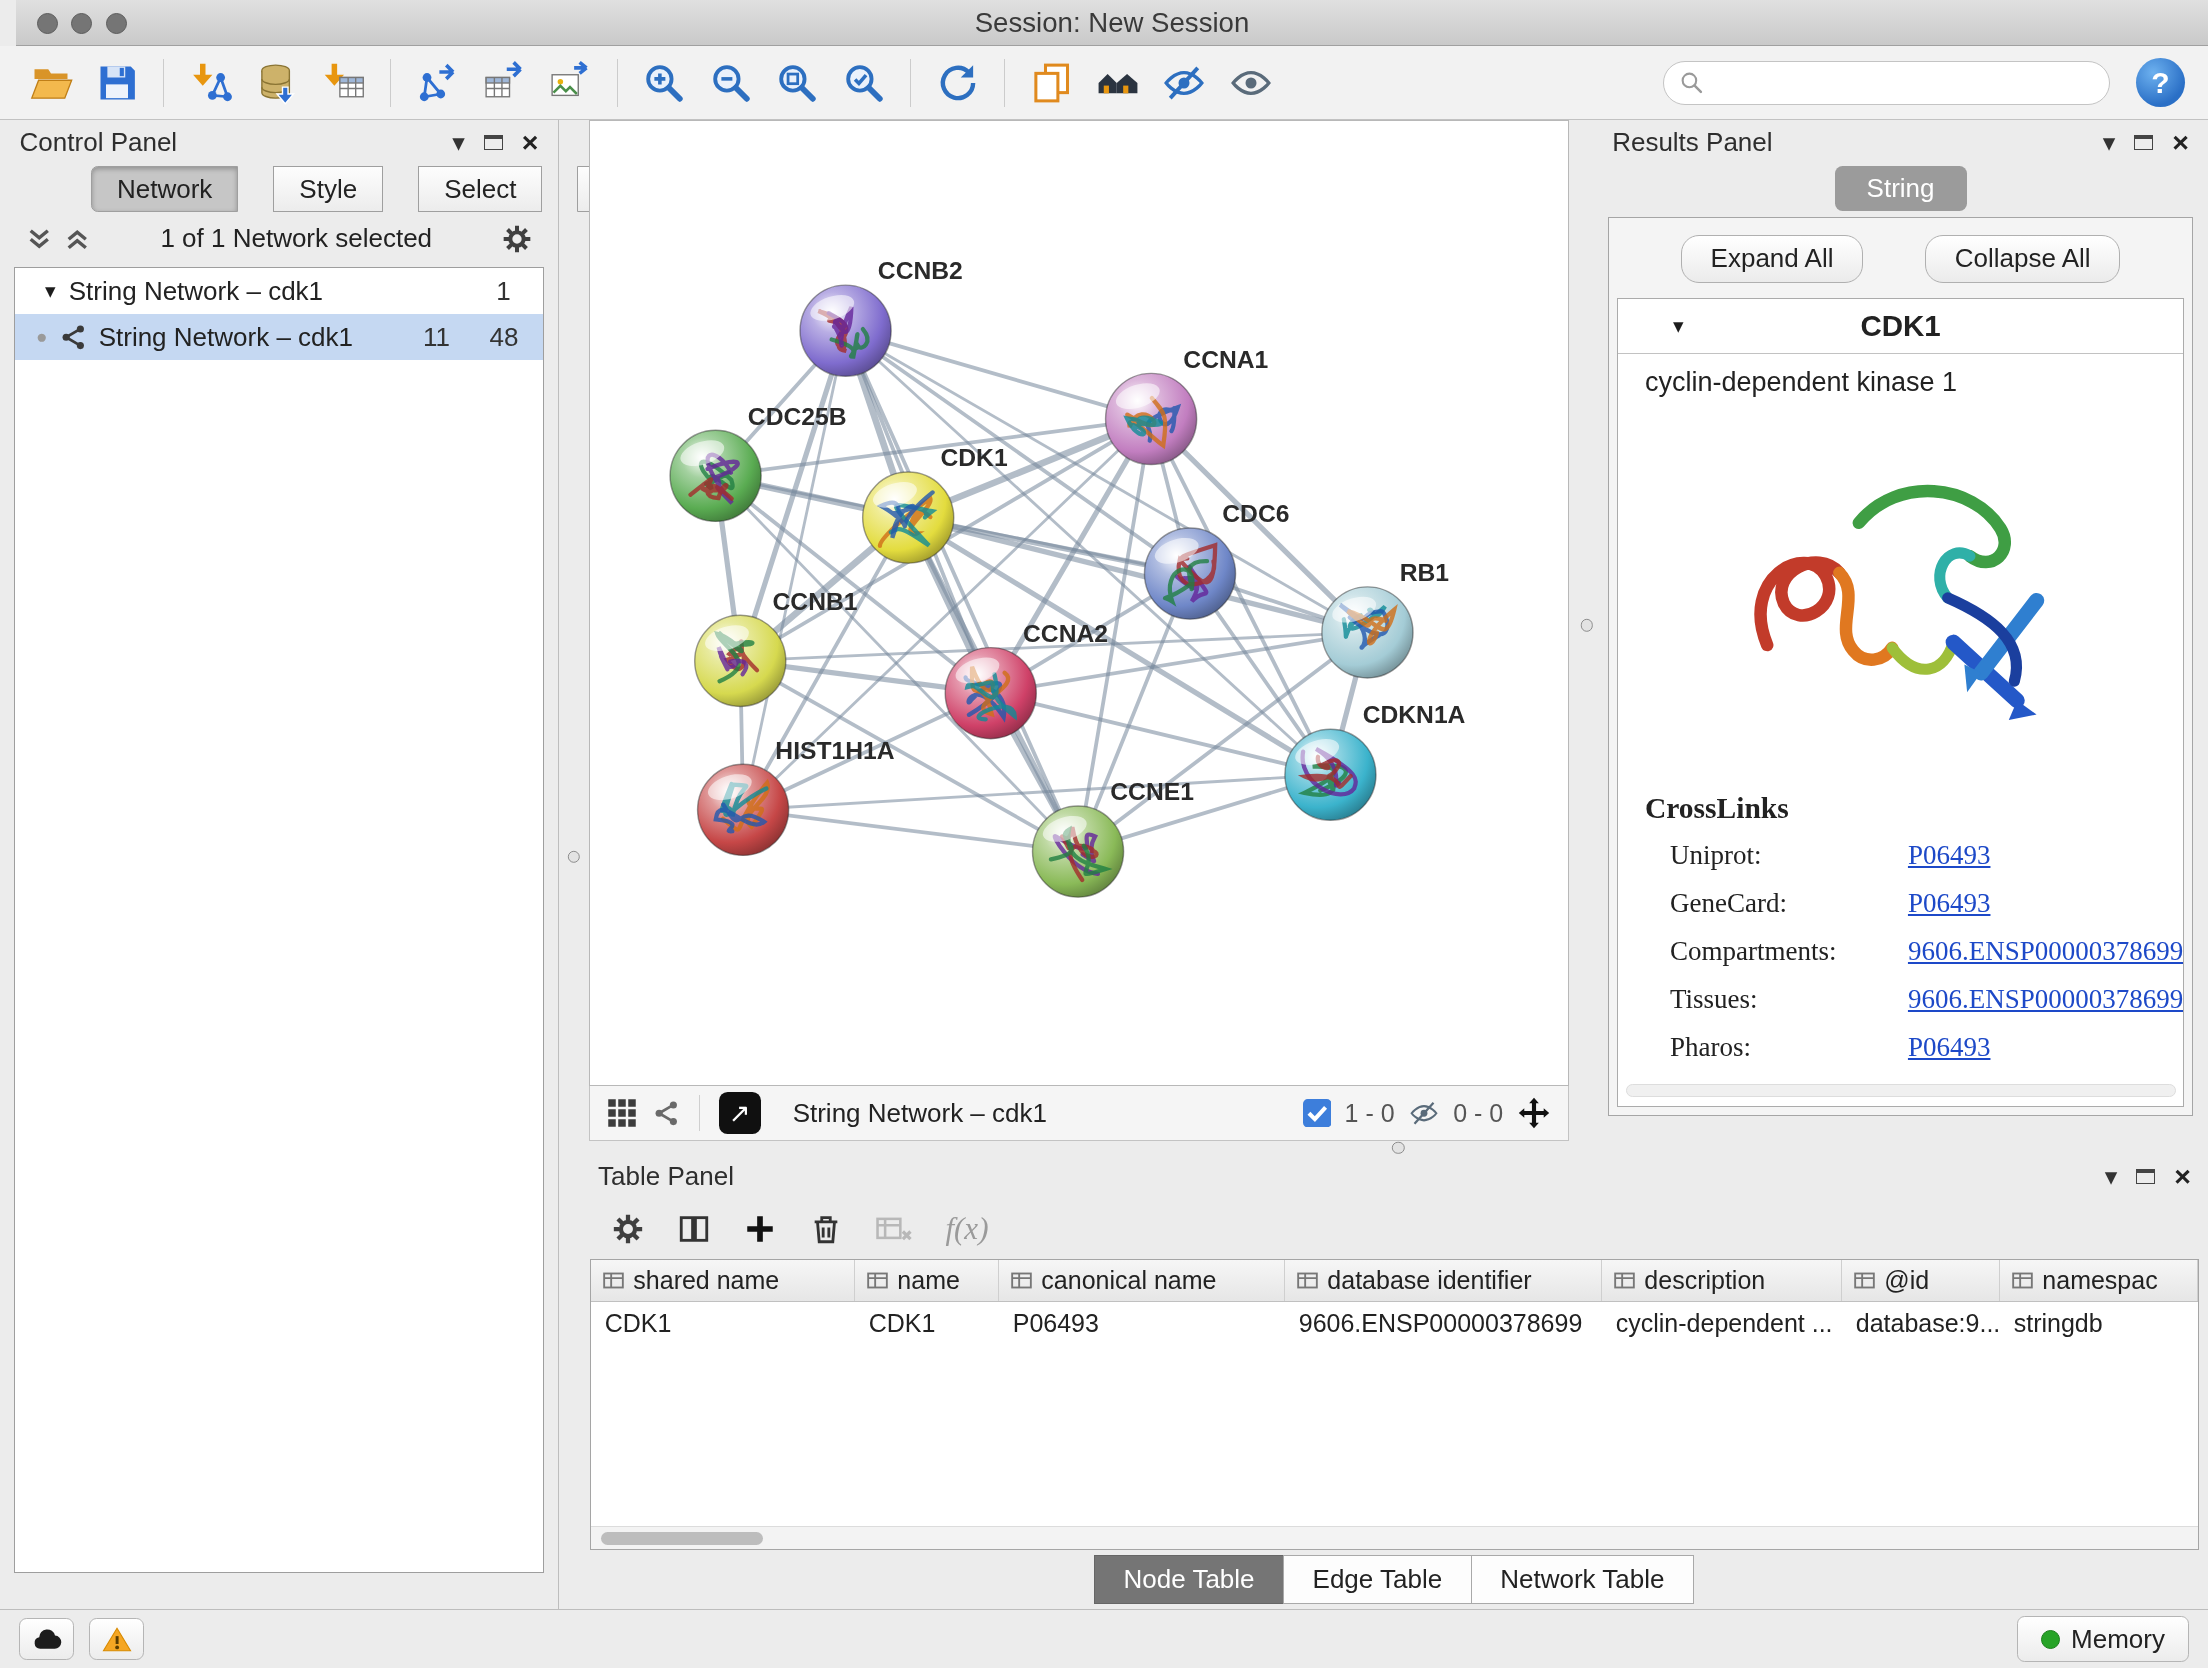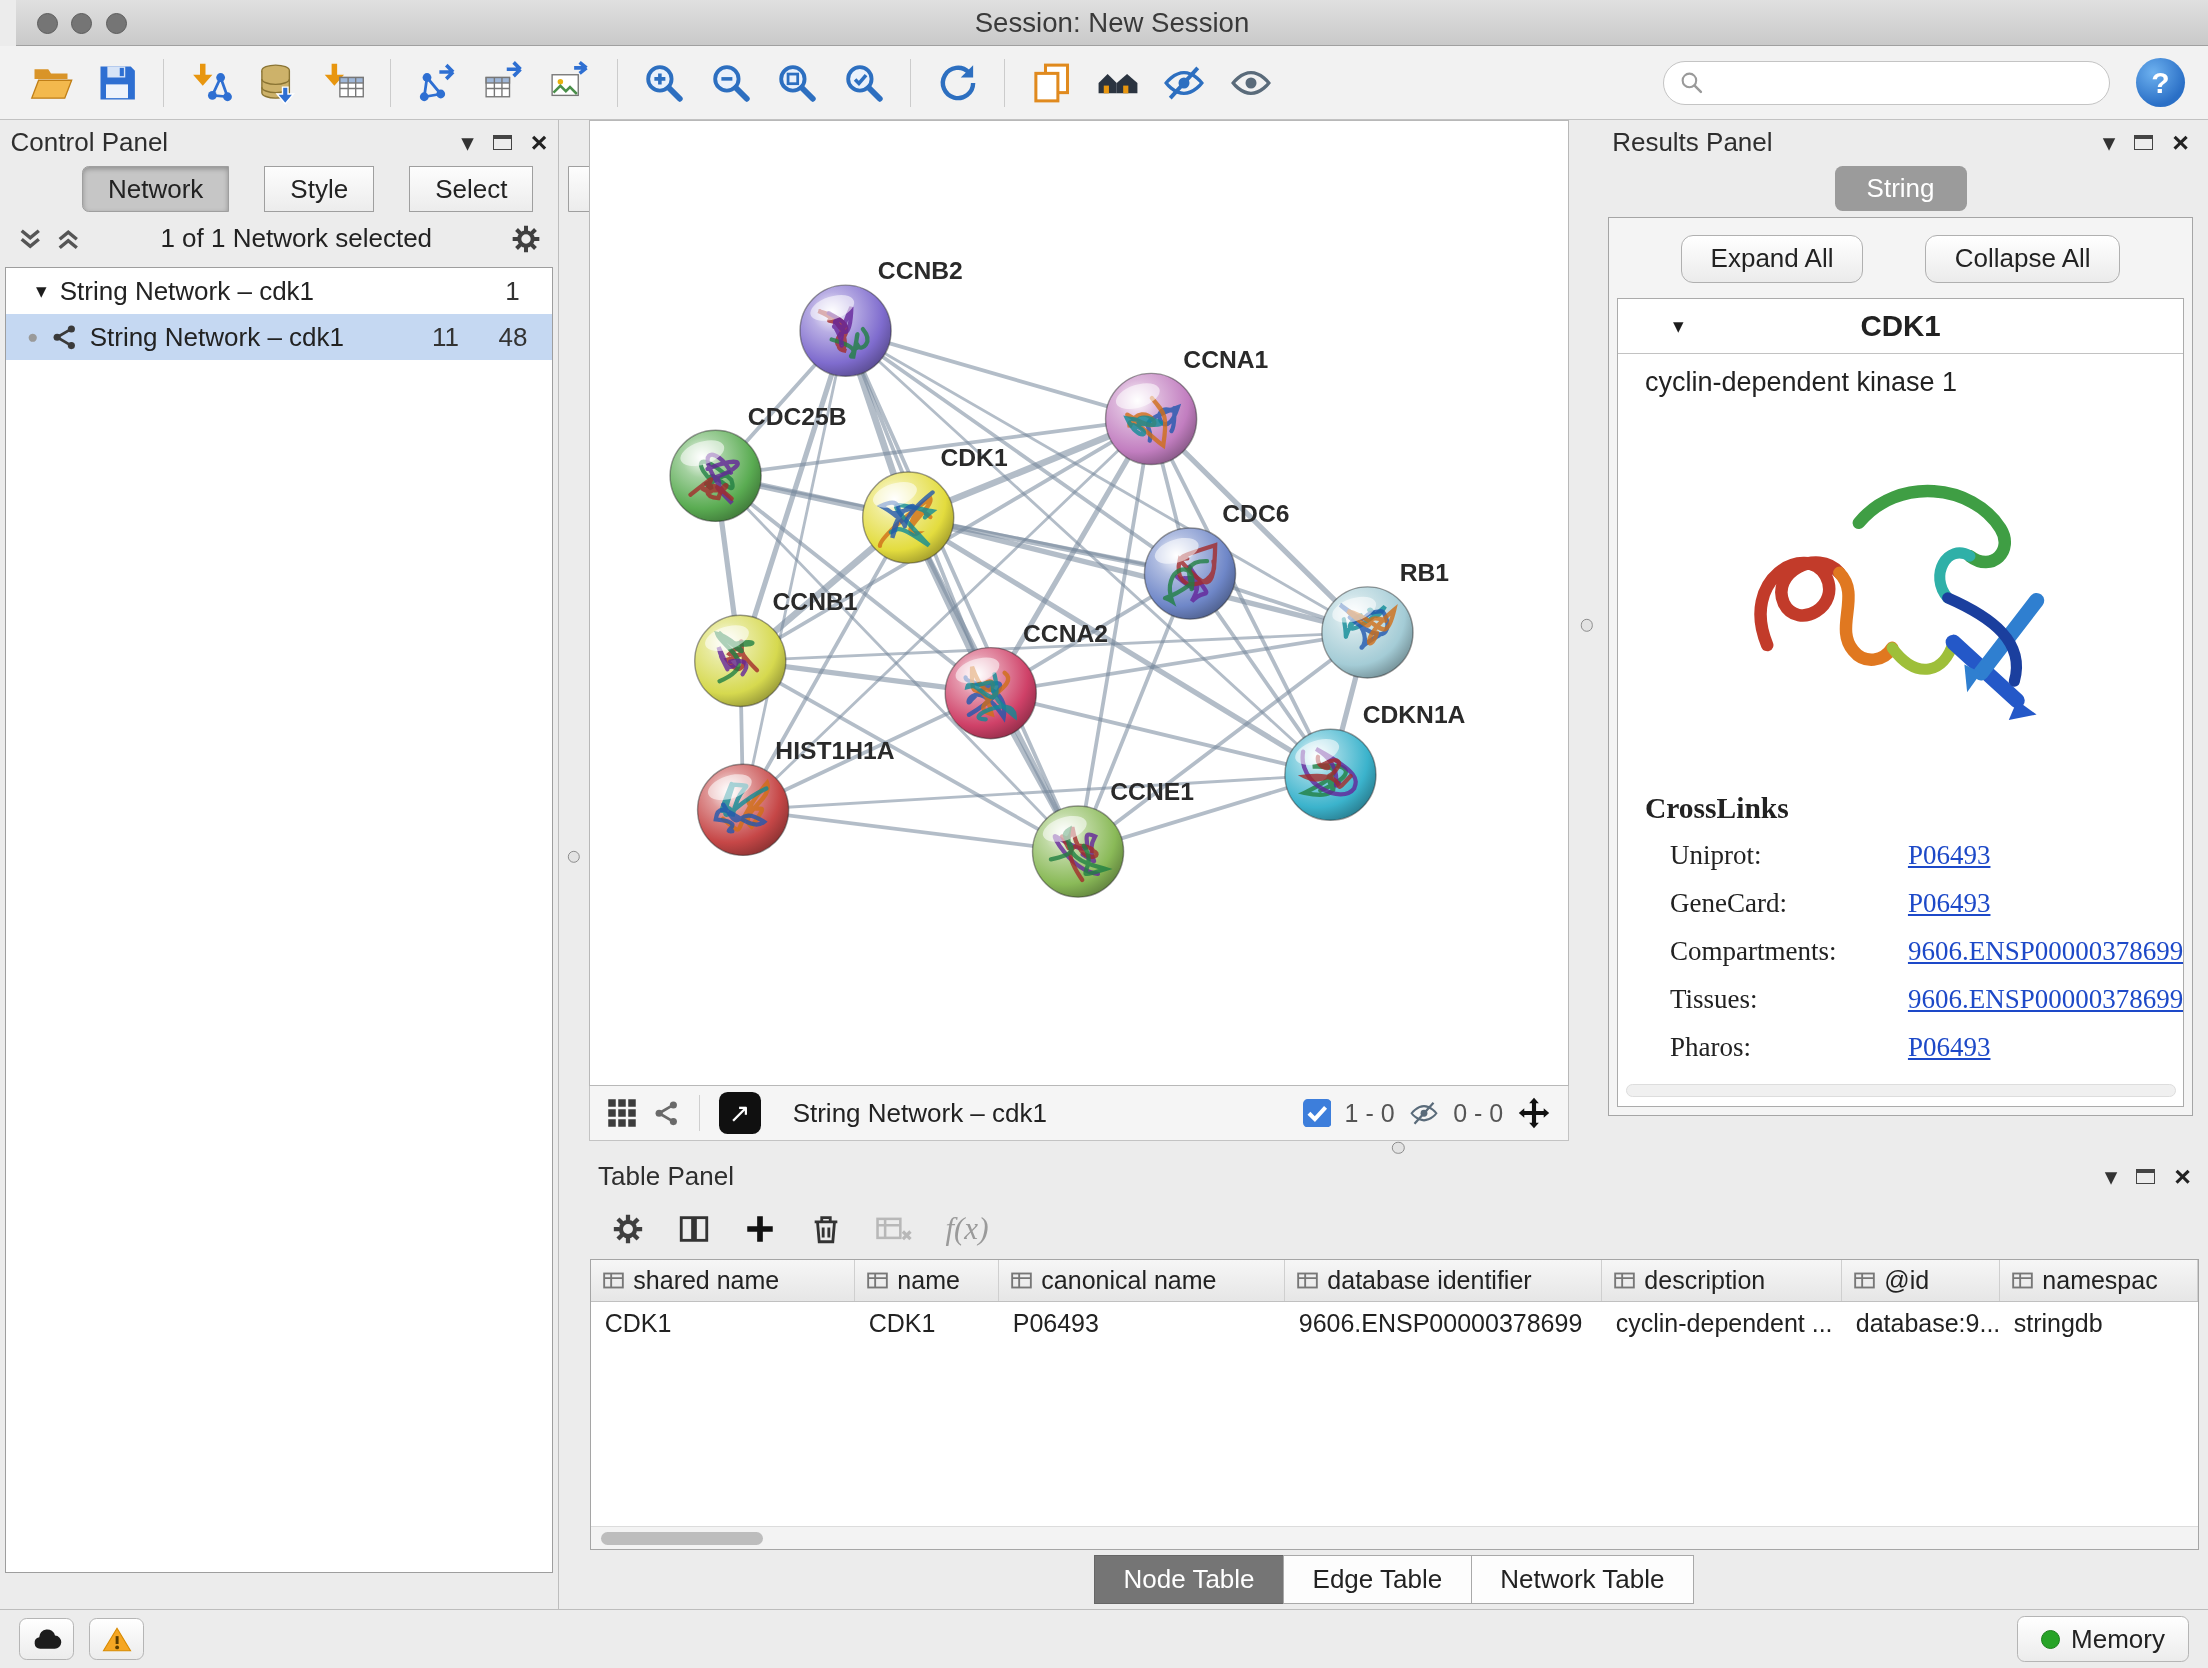--- a/index.html
+++ b/index.html
@@ -24,21 +24,21 @@
     border-radius:22px; display:flex; align-items:center; padding:0 15px; gap:9.5px; }
   .searchbox input { border:none; outline:none; flex:1; font-size:25px; font-family:inherit; background:transparent; }
   .helpbtn { width:49px; height:49px; border-radius:50%; margin-left:15px;
     background:radial-gradient(circle at 35% 30%, #6db1ef, #2a6fc6 70%); color:#fff; font-weight:bold;
     font-size:30px; display:flex; align-items:center; justify-content:center; }
 
   
   .main { position:absolute; top:120px; bottom:59px; left:0; right:0; display:flex; }
 
   
-  .control-panel { width:559px; border-right:1px solid #bdbdbd; display:flex; flex-direction:column; padding:0 3px; }
+  .control-panel { width:559px; border-right:1px solid #bdbdbd; display:flex; flex-direction:column; padding:0 12px; }
   .panel-header { height:44px; display:flex; align-items:center; gap:19px; padding:0 7.6px; }
   .panel-header .ph-title { font-size:26px; color:#2e2e2e; }
   .panel-header .spacer { flex:1; }
   .ph-icon { color:#333; font-size:25px; line-height:1; display:flex; align-items:center; }
   .win-icon { width:19px; height:15px; border:1.9px solid #444; border-top-width:4.8px; display:inline-block; }
   .close-x { font-weight:bold; font-size:28.5px; color:#222; }
 
   .cp-tabs { display:flex; margin:1.9px 0 0 80px;gap:36px; }
   .cp-tab { padding:6.7px 25px; border:1px solid #9f9f9f; margin-left:-1px;
     background:linear-gradient(#fdfdfd,#ececec); font-size:26px; }
@@ -84,21 +84,21 @@
   .hsplit { height:13.3px; position:relative; }
   .hsplit .knob { left:50%; top:50%; transform:translate(-50%,-50%); }
 
   
   .results-panel { flex:1; display:flex; flex-direction:column; padding:0 11.4px 0 0; }
   .rp-tabrow { height:49px; display:flex; justify-content:center; align-items:center; }
   .rp-string-tab { background:#9b9b9b; color:#fff; font-size:26px; padding:6.7px 32px; border-radius:7.6px; }
   .rp-box { flex:1; margin:3.8px 3.8px 25px 3.8px; border:1px solid #a5a5a5; background:#f4f4f4;
     display:flex; flex-direction:column; overflow:hidden; }
   .rp-buttons { display:flex; justify-content:space-evenly; padding:17px 9.5px 15px 9.5px; }
-  .rp-btn { padding:7.6px 28.5px; border:1px solid #b0b0b0; border-radius:12px;
+  .rp-btn { padding:7.6px 28.5px; border:1px solid #b0b0b0; border-radius:18px;
     background:linear-gradient(#ffffff,#ebebeb); font-size:26px; color:#222; }
   .rp-section { flex:1; margin:0 7.6px 7.6px 7.6px; border:1px solid #ababab; background:#fff;
     display:flex; flex-direction:column; overflow:hidden; }
   .rp-gene-header { position:relative; min-height:55px; border-bottom:1px solid #c2c2c2;
     display:flex; align-items:center; justify-content:center; }
   .rp-gene-header .tri { position:absolute; left:55px; }
   .rp-gene-name { font-weight:bold; font-size:29.5px; }
   .rp-desc { padding:13.3px 0 0 27px; font-size:27px; }
   .protein-wrap { display:flex; justify-content:center; margin-top:5.7px; }
   .crosslinks { padding:17px 0 0 27px; font-family:"Liberation Serif","DejaVu Serif",serif; }

